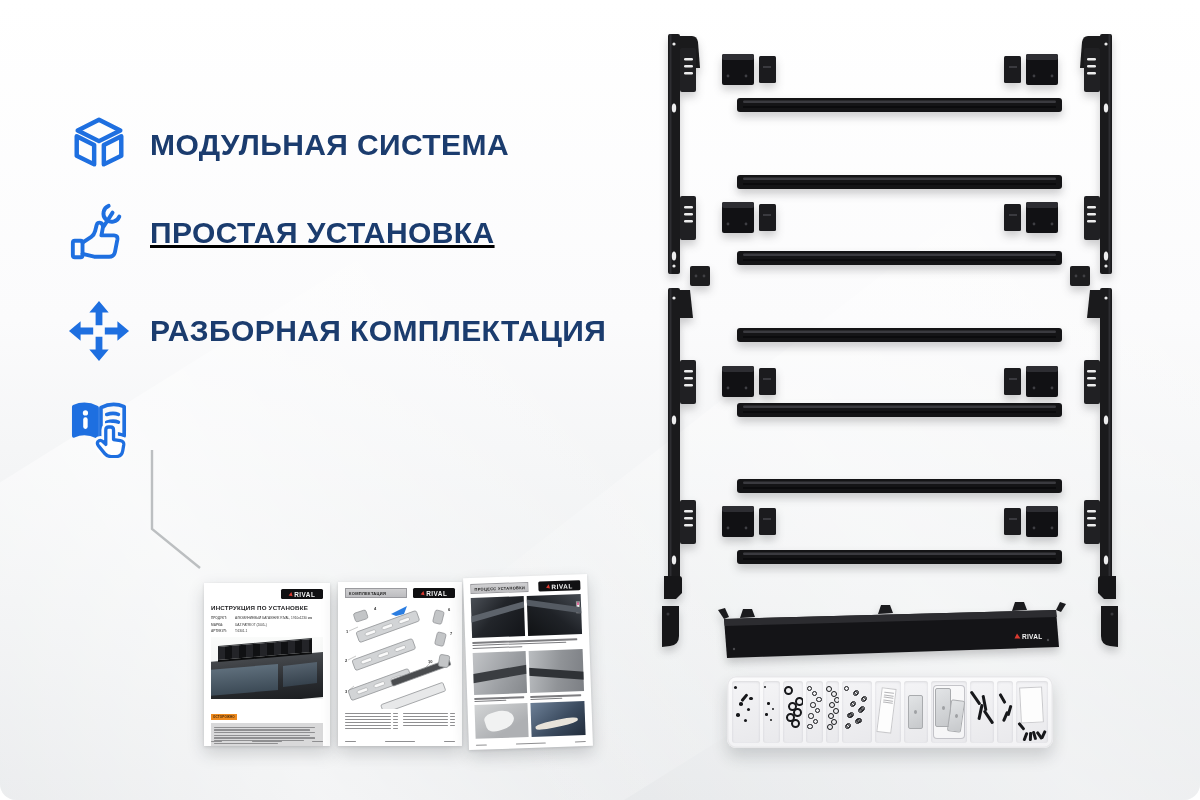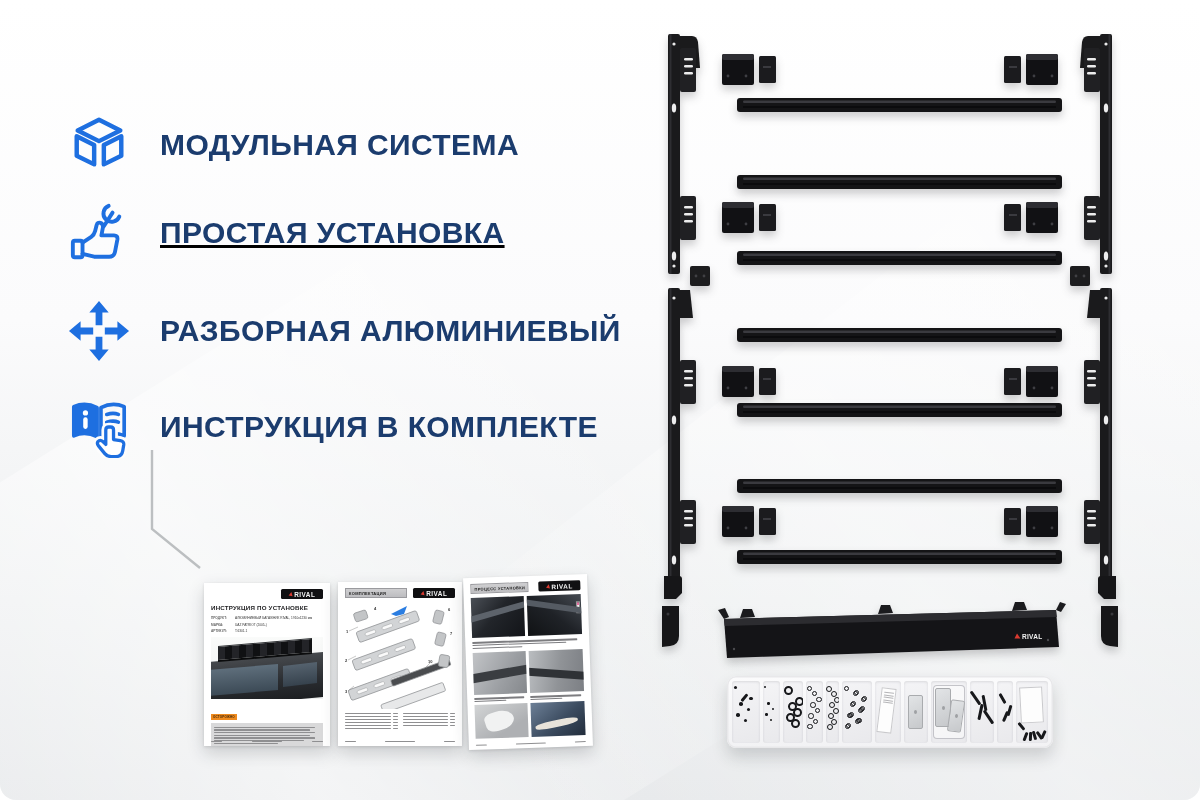--- a/index.html
+++ b/index.html
@@ -8,21 +8,21 @@
     background:linear-gradient(180deg,#ffffff 0%,#fbfbfc 40%,#eef0f1 75%,#e6e8ea 100%);
     font-family:"Liberation Sans",sans-serif;}
   .streak{position:absolute;pointer-events:none;}
   .streak.s1{left:-200px;top:380px;width:900px;height:600px;transform:rotate(-32deg);
     background:linear-gradient(90deg,rgba(255,255,255,0) 0%,rgba(255,255,255,.55) 50%,rgba(255,255,255,0) 100%);}
   .streak.s2{left:520px;top:300px;width:900px;height:700px;transform:rotate(-38deg);
     background:linear-gradient(90deg,rgba(255,255,255,0) 0%,rgba(255,255,255,.4) 50%,rgba(255,255,255,0) 100%);}
 
   
   .features{position:absolute;left:66px;top:112px;}
-  .feat{position:absolute;left:0;display:flex;align-items:center;gap:10px;}
+  .feat{position:absolute;left:0;display:flex;align-items:center;}
   .feat .ic{width:66px;height:66px;flex:0 0 66px;display:flex;align-items:center;justify-content:center;}
   .feat .ic svg{width:62px;height:62px;}
   .feat .lbl{margin-left:18px;font-size:30px;font-weight:700;letter-spacing:.4px;color:#1b3c6e;white-space:nowrap;}
   .feat.f1{top:0;}
   .feat.f2{top:88px;text-decoration:underline;}
   .feat.f3{top:186px;}
   .feat.f4{top:282px;}
 
   
   .connector{position:absolute;left:140px;top:445px;}
@@ -134,40 +134,39 @@
 
     <div class="feat f3">
       <span class="ic">
         <svg viewBox="0 0 64 64" fill="#1e6fe0">
           <path d="M32 1 L42 13 H35.5 V26 H28.5 V13 H22 Z"></path>
           <path d="M32 63 L22 51 H28.5 V38 H35.5 V51 H42 Z"></path>
           <path d="M1 32 L13 22 V28.5 H26 V35.5 H13 V42 Z"></path>
           <path d="M63 32 L51 42 V35.5 H38 V28.5 H51 V22 Z"></path>
         </svg>
       </span>
-      <span class="lbl">РАЗБОРНАЯ АЛЮМИНИЕВЫЙ</span>
+      <span class="lbl">РАЗБОРНАЯ КОМПЛЕКТАЦИЯ</span>
     </div>
 
     <div class="feat f4">
       <span class="ic">
         <svg viewBox="0 0 64 64">
           <g fill="none" stroke="#1e6fe0" stroke-width="3.8" stroke-linejoin="round" stroke-linecap="round">
             <path d="M6 11 q12 -5 24 1 v30 q-12 -6 -24 -1 z" fill="#1e6fe0"></path>
             <path d="M58 11 q-12 -5 -24 1 v30 q12 -6 24 -1 z"></path>
             <path d="M40 19 q7 -2 12 0 M40 27 q7 -2 12 0"></path>
           </g>
           <circle cx="18" cy="17.5" r="2.7" fill="#fff"></circle>
           <rect x="15.7" y="22" width="4.6" height="12" rx="2.2" fill="#fff"></rect>
           <g stroke-linecap="round" stroke-linejoin="round">
             <path d="M44 32 q3 0 3 3 v10 l7 1 q4 .5 3.5 4.5 l-1 6 q-1 6 -7 6 h-5 q-4 0 -6.5 -3 l-6.5 -8 q-2 -2.5 -.5 -4.5 q2 -2.5 5 0 l3 3 V35 q0 -3 3 -3 z" fill="none" stroke="#fdfdfd" stroke-width="9"></path>
             <path d="M44 32 q3 0 3 3 v10 l7 1 q4 .5 3.5 4.5 l-1 6 q-1 6 -7 6 h-5 q-4 0 -6.5 -3 l-6.5 -8 q-2 -2.5 -.5 -4.5 q2 -2.5 5 0 l3 3 V35 q0 -3 3 -3 z" fill="#fff" stroke="#1e6fe0" stroke-width="3.4"></path>
           </g>
         </svg>
       </span>
-      <span class="lbl">ИНСТРУКЦИЯ В КОМПЛЕКТЕ</span>
     </div>
   </div>
 
   <svg class="connector" width="72" height="132">
     <polyline points="12,5 12,84 60,123" fill="none" stroke="#bcbfc1" stroke-width="2.4"></polyline>
   </svg>
 
   <div class="page pg1">
     <div class="inner">
       <div class="logochip">

